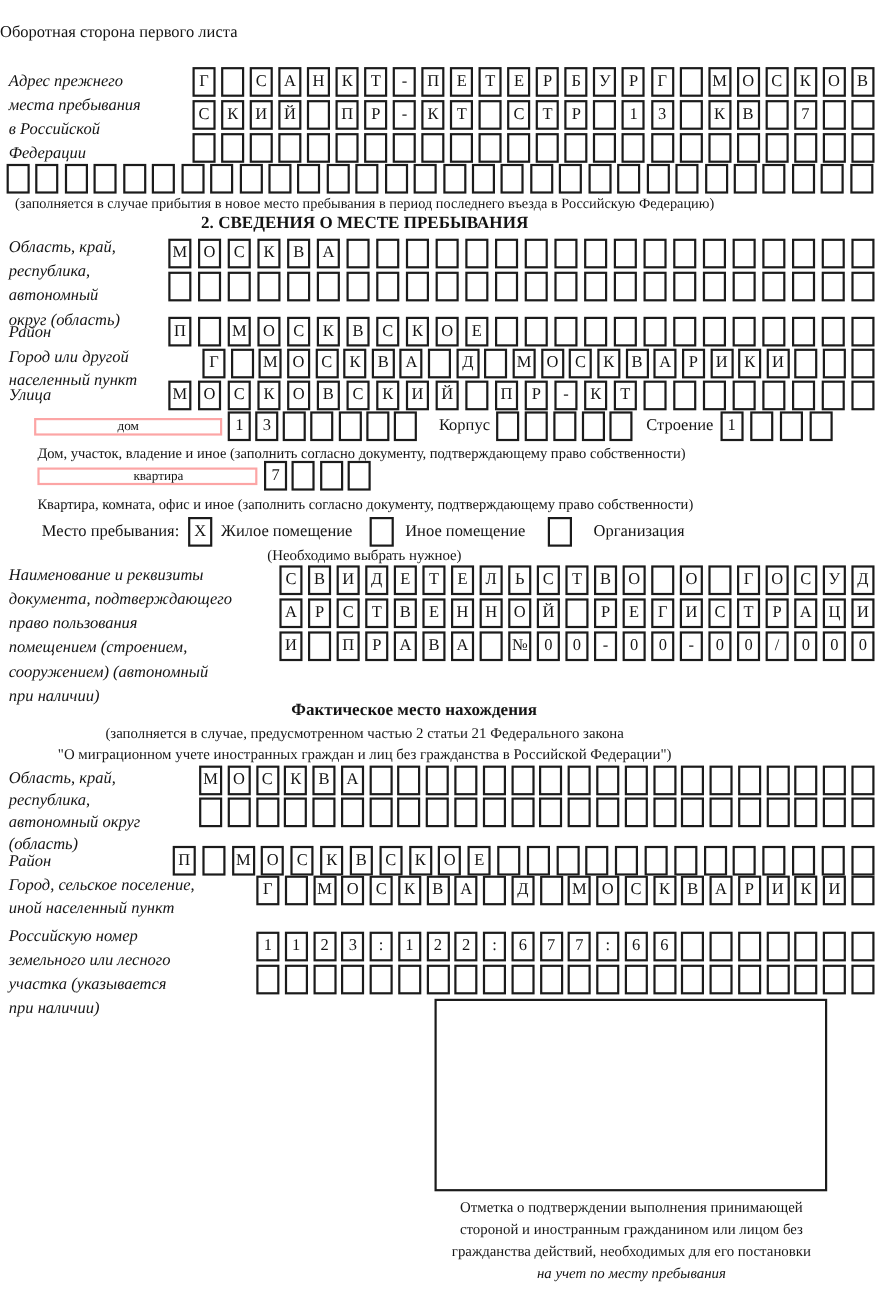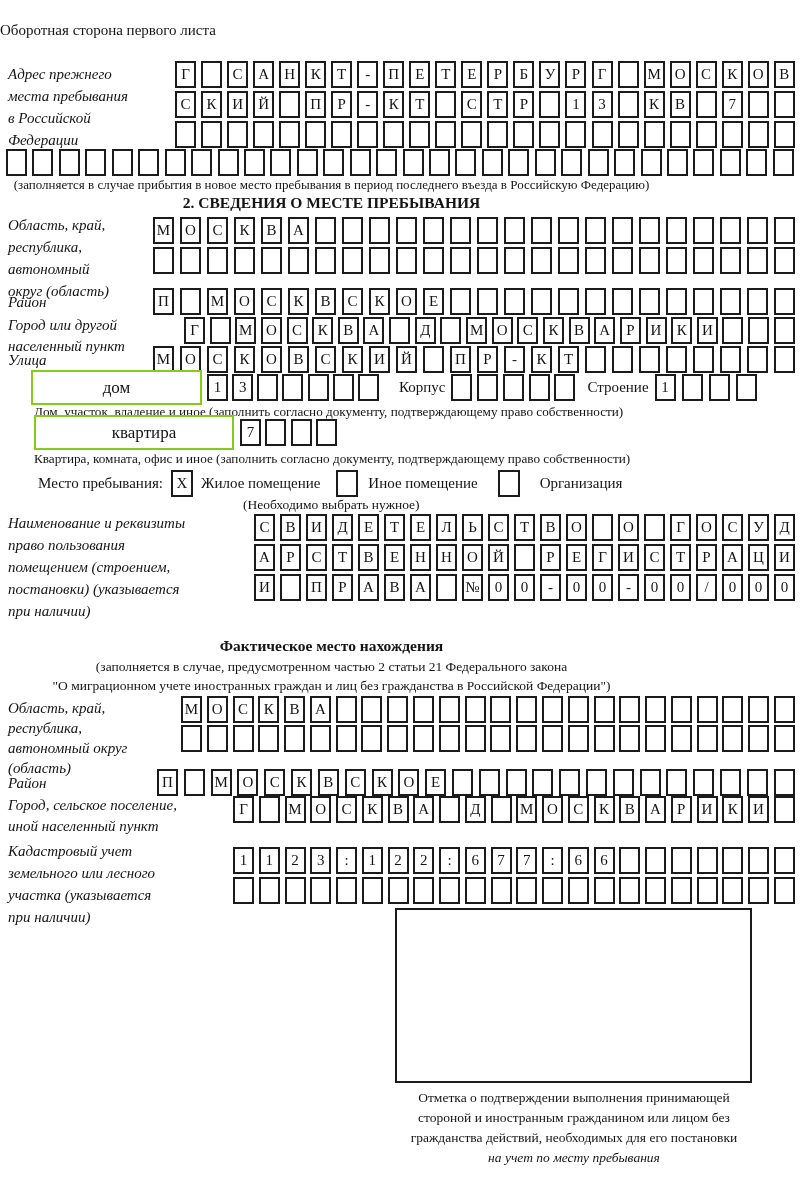--- a/index.html
+++ b/index.html
@@ -13,22 +13,22 @@
   .lbl.lh21{line-height:21px;}
   .lbl span{display:block;}
   .boxrow{position:absolute;display:flex;justify-content:space-between;height:27px;}
   .cell{
     flex:0 0 auto;width:21px;height:27px;box-sizing:border-box;border:2px solid #1b1b1b;
     display:flex;align-items:center;justify-content:center;
     font-size:15px;line-height:1;background:#fff;
   }
   .inline-grid{display:flex;justify-content:space-between;height:27px;}
   .widebox{
-    box-sizing:border-box;height:35px;border:2px solid #84cc16;background:#fff;
-    display:flex;align-items:center;justify-content:center;font-size:17px;
+    box-sizing:border-box;height:16px;border:2px solid #fca5a5;background:#fff;
+    display:flex;align-items:center;justify-content:center;font-size:12px;
   }
   .flexrow{position:absolute;display:flex;align-items:center;height:27px;font-size:15px;}
   .caption{font-size:13px;}
   .center{width:663px;text-align:center;left:0;}
   .title{font-size:15.5px;font-weight:bold;}
   .note13{font-size:13.5px;}
   .stampbox{box-sizing:border-box;border:2px solid #1b1b1b;background:#fff;}
 </style>
 </head>
 <body>
@@ -349,23 +349,24 @@
     <div style="margin-left:8px;">Жилое помещение</div>
     <div class="cell" style="margin-left:16px;width:22px;"></div>
     <div style="margin-left:10px;">Иное помещение</div>
     <div class="cell" style="margin-left:20px;width:22px;"></div>
     <div style="margin-left:20px;">Организация</div>
   </div>
   <div class="abs note13" style="left:243px;top:497px;">(Необходимо выбрать нужное)</div>
 
   <div class="abs lbl" style="left:8px;top:512px;">
     <span>Наименование и реквизиты</span>
+    <span>документа, подтверждающего</span>
     <span>право пользования</span>
     <span>помещением (строением,</span>
-    <span>постановки) (указывается</span>
+    <span>сооружением) (автономный</span>
     <span>при наличии)</span>
   </div>
   <div class="boxrow" style="left:254px;top:514px;width:541px;">
       <span class="cell">С</span>
       <span class="cell">В</span>
       <span class="cell">И</span>
       <span class="cell">Д</span>
       <span class="cell">Е</span>
       <span class="cell">Т</span>
       <span class="cell">Е</span>
@@ -424,21 +425,21 @@
       <span class="cell">0</span>
       <span class="cell">-</span>
       <span class="cell">0</span>
       <span class="cell">0</span>
       <span class="cell">/</span>
       <span class="cell">0</span>
       <span class="cell">0</span>
       <span class="cell">0</span>
     </div>
 
-  <div class="abs title center" style="top:637px;">Фактическое место нахождения</div>
+  <div class="abs title center" style="top:637px;padding-left:45px;">Фактическое место нахождения</div>
   <div class="abs note13 center" style="top:659px;">(заполняется в случае, предусмотренном частью 2 статьи 21 Федерального закона</div>
   <div class="abs note13 center" style="top:678px;">"О миграционном учете иностранных граждан и лиц без гражданства в Российской Федерации")</div>
 
   <div class="abs lbl lh20" style="left:8px;top:698px;">
     <span>Область, край,</span>
     <span>республика,</span>
     <span>автономный округ</span>
     <span>(область)</span>
   </div>
   <div class="boxrow" style="left:181px;top:696px;width:614px;">
@@ -545,21 +546,21 @@
       <span class="cell">В</span>
       <span class="cell">А</span>
       <span class="cell">Р</span>
       <span class="cell">И</span>
       <span class="cell">К</span>
       <span class="cell">И</span>
       <span class="cell"></span>
     </div>
 
   <div class="abs lbl" style="left:8px;top:840px;">
-    <span>Кадастровый учет</span>
+    <span>Российскую номер</span>
     <span>земельного или лесного</span>
     <span>участка (указывается</span>
     <span>при наличии)</span>
   </div>
   <div class="boxrow" style="left:233px;top:847px;width:562px;">
       <span class="cell">1</span>
       <span class="cell">1</span>
       <span class="cell">2</span>
       <span class="cell">3</span>
       <span class="cell">:</span>

